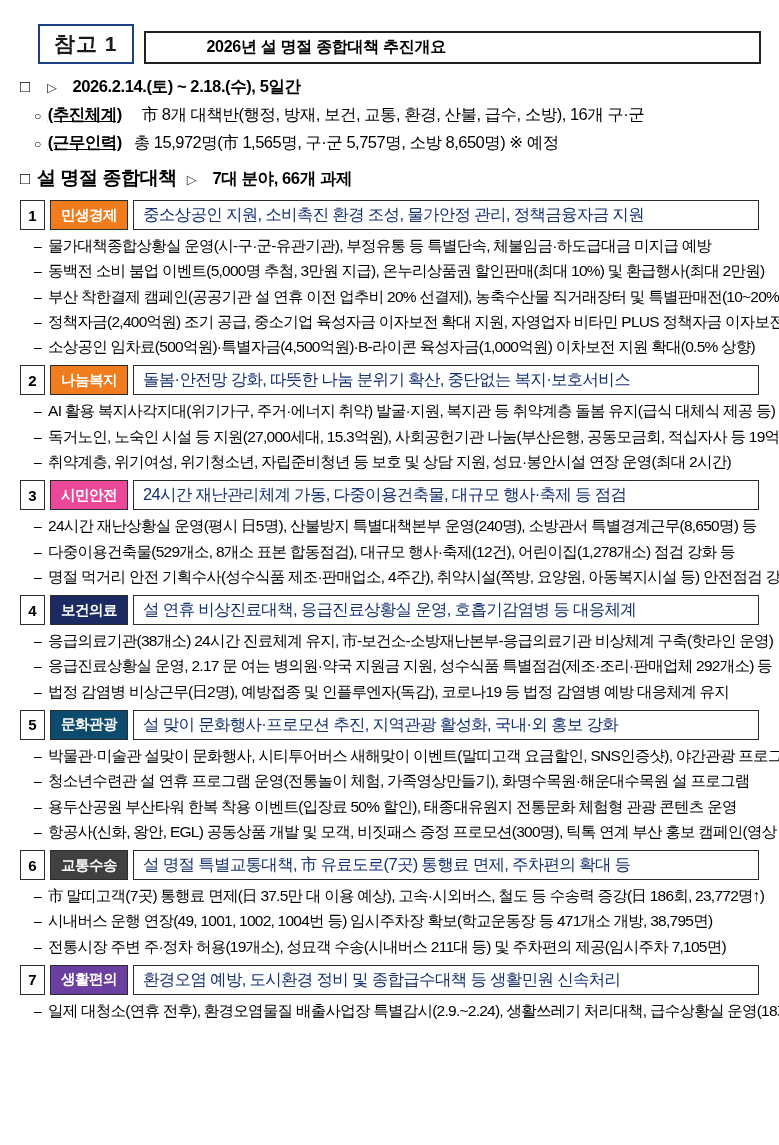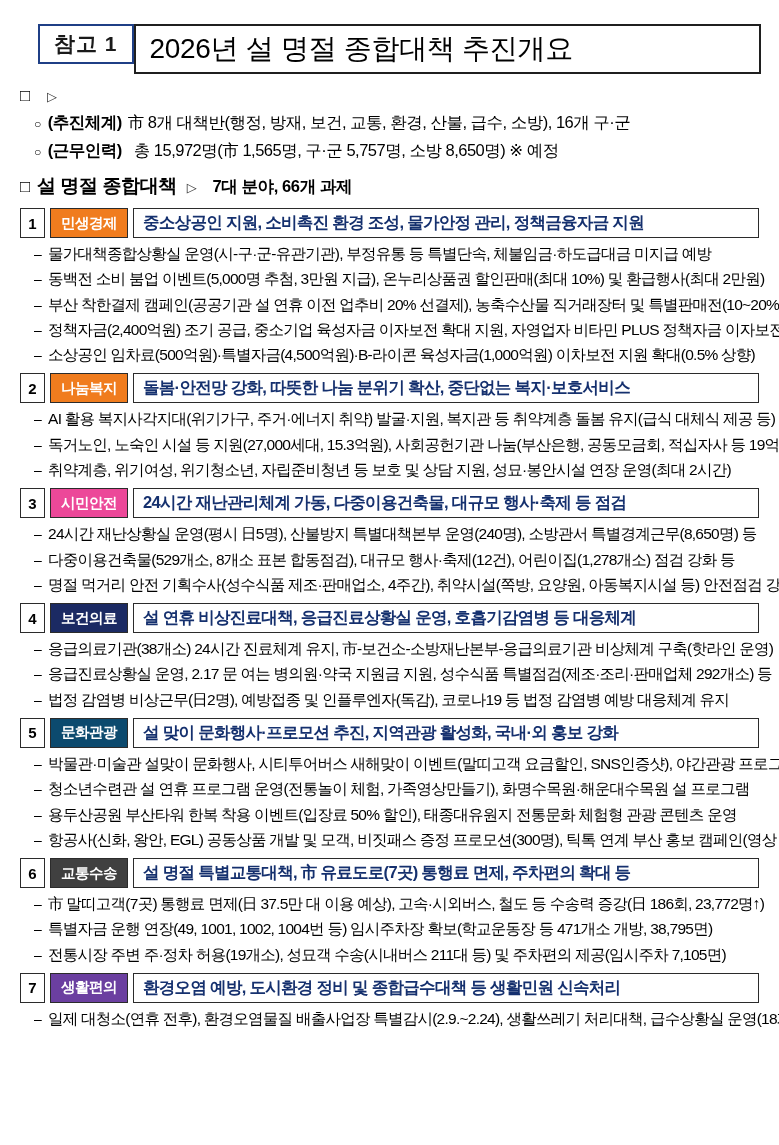--- a/index.html
+++ b/index.html
@@ -18,22 +18,23 @@
     position: relative;
     width: 779px;
     height: 1145px;
     padding: 0;
     box-sizing: border-box;
   }
 
   
   .doc-header {
     display: flex;
-    align-items: flex-start;
+    align-items: flex-end;
     margin: 24px 18px 0 18px;
+    gap: 10px;
     padding-left: 20px;
   }
   .ref-badge {
     border: 2px solid #1f3f86;
     background: #ffffff;
     color: #1a1a1a;
     font-size: 21px;
     font-weight: bold;
     letter-spacing: 1px;
     display: flex;
@@ -46,23 +47,24 @@
   .title-box {
     flex: 1;
     border: 2px solid #1f1f1f;
     background: #ffffff;
     display: flex;
     align-items: center;
     padding: 4px 14px;
     box-sizing: border-box;
   }
   .title-box .title-text {
-    font-size: 28px;
-    font-weight: normal;
+    font-size: 16px;
+    font-weight: bold;
     letter-spacing: -0.3px;
+    margin-left: 47px;
   }
 
   
   .sec {
     margin: 12px 20px 0 20px;
   }
   .sec-head {
     display: flex;
     align-items: baseline;
     font-size: 19px;
@@ -92,21 +94,21 @@
     font-size: 16.5px;
     margin-top: 6px;
     margin-left: 14px;
     letter-spacing: -0.5px;
     white-space: nowrap;
   }
   .o-line .mark {
     font-size: 12px;
     margin-right: 7px;
   }
-  .o-line b { font-weight: bold; }
+  .o-line b { font-weight: bold; text-decoration: underline; }
 
   
   .block { margin: 9px 20px 0 20px; }
   .block-head {
     display: flex;
     align-items: stretch;
     gap: 5px;
   }
   .num-box {
     width: 23px;
@@ -132,21 +134,21 @@
     box-sizing: border-box;
     letter-spacing: -0.5px;
   }
   .head-text {
     flex: 1;
     border: 1.6px solid #2b2b2b;
     display: flex;
     align-items: center;
     padding: 3px 9px;
     font-size: 16.5px;
-    font-weight: bold;
+    font-weight: normal;
     letter-spacing: -0.7px;
     box-sizing: border-box;
     color: #15306e;
     background: #fff;
     white-space: nowrap;
     overflow: hidden;
   }
 
   
   .d-line {
@@ -174,26 +176,27 @@
     <div class="ref-badge">참고 1</div>
     <div class="title-box">
       <span class="title-text">2026년 설 명절 종합대책 추진개요</span>
     </div>
   </div>
 
   <div class="sec">
     <div class="sec-head">
       <span class="sq">□</span>
       <span class="arrow">▷</span>
+      <span class="sub">2026.2.14.(토) ~ 2.18.(수), 5일간</span>
     </div>
 
     <div class="o-line">
       <span class="mark">○</span>
       <b>(추진체계)</b>
-      <span style="margin-left:6px">市 8개 대책반(행정, 방재, 보건, 교통, 환경, 산불, 급수, 소방), 16개 구·군</span>
+      <span style="margin-left:20px">市 8개 대책반(행정, 방재, 보건, 교통, 환경, 산불, 급수, 소방), 16개 구·군</span>
     </div>
 
     <div class="o-line">
       <span class="mark">○</span>
       <b>(근무인력)</b>
       <span style="margin-left:12px">총 15,972명(市 1,565명, 구·군 5,757명, 소방 8,650명) ※ 예정</span>
     </div>
   </div>
 
   <div class="sec" style="margin-top:11px;">
@@ -322,21 +325,21 @@
       <div class="num-box">6</div>
       <div class="tag-box" style="background:#404040">교통수송</div>
       <div class="head-text">설 명절 특별교통대책, 市 유료도로(7곳) 통행료 면제, 주차편의 확대 등</div>
     </div>
     <div class="d-line">
         <span class="dash">–</span>
         <span class="txt">市 말띠고객(7곳) 통행료 면제(日 37.5만 대 이용 예상), 고속·시외버스, 철도 등 수송력 증강(日 186회, 23,772명↑)</span>
       </div>
     <div class="d-line">
         <span class="dash">–</span>
-        <span class="txt">특별자금 운행 연장(49, 1001, 1002, 1004번 등) 임시주차장 확보(학교운동장 등 471개소 개방, 38,795면)</span>
+        <span class="txt">시내버스 운행 연장(49, 1001, 1002, 1004번 등) 임시주차장 확보(학교운동장 등 471개소 개방, 38,795면)</span>
       </div>
     <div class="d-line">
         <span class="dash">–</span>
         <span class="txt">전통시장 주변 주·정차 허용(19개소), 성묘객 수송(시내버스 211대 등) 및 주차편의 제공(임시주차 7,105면)</span>
       </div>
   </div>
 
   <div class="block">
     <div class="block-head">
       <div class="num-box">7</div>

